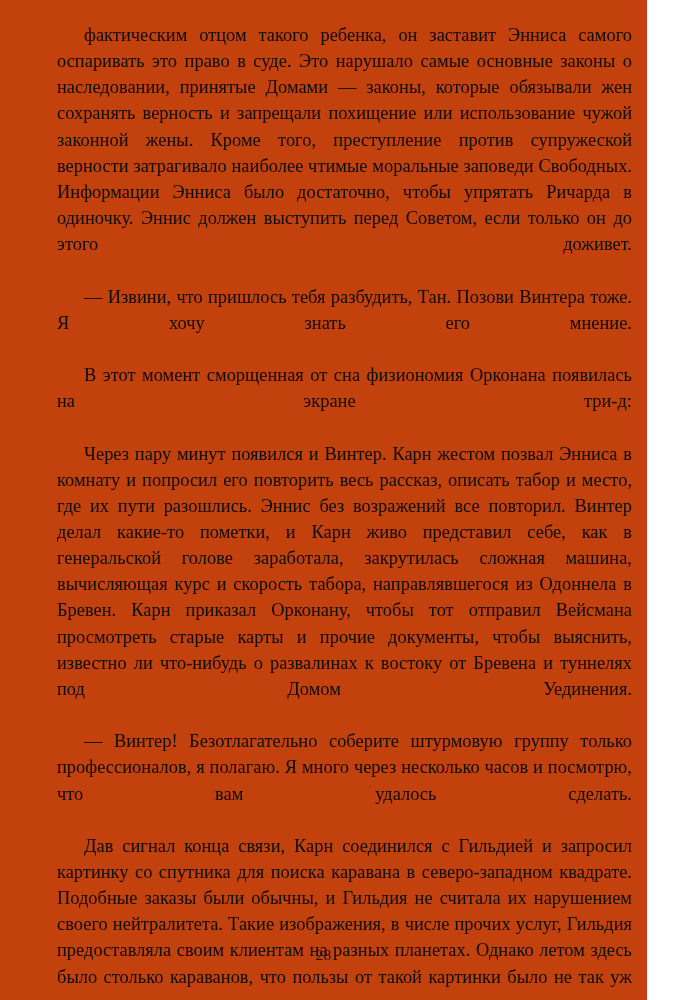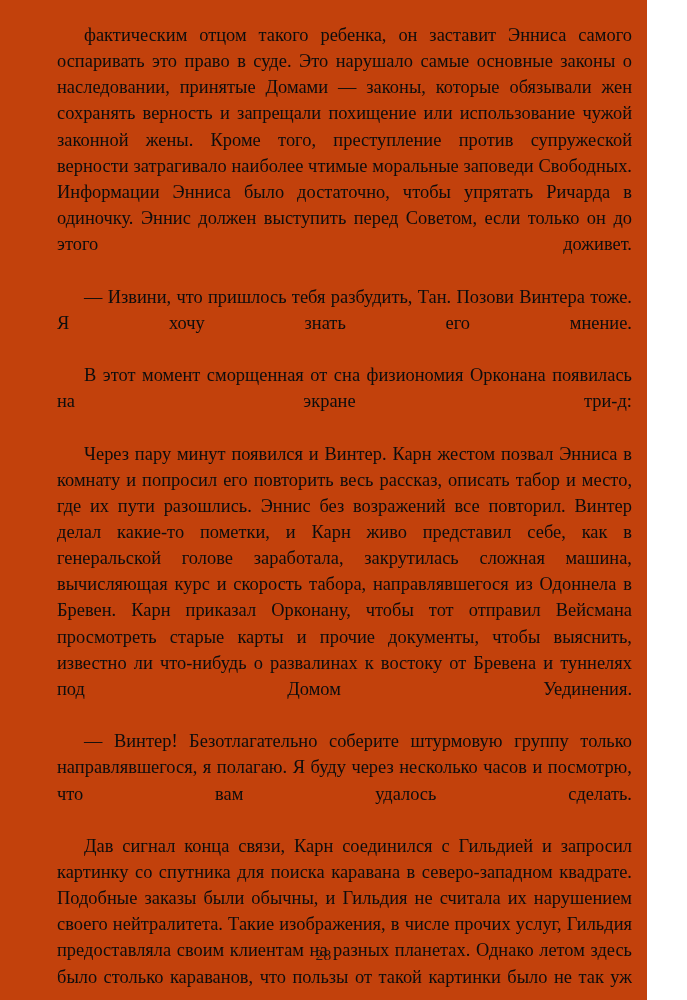--- a/index.html
+++ b/index.html
@@ -57,20 +57,20 @@
 </head>
 <body>
 
 <div class="page">
 
   <div class="text-column">
     <p class="para">фактическим отцом такого ребенка, он заставит Энниса самого оспаривать это право в суде. Это нарушало самые основные законы о наследовании, принятые Домами — законы, которые обязывали жен сохранять верность и запрещали похищение или использование чужой законной жены. Кроме того, преступление против супружеской верности затрагивало наиболее чтимые моральные заповеди Свободных. Информации Энниса было достаточно, чтобы упрятать Ричарда в одиночку. Эннис должен выступить перед Советом, если только он до этого доживет.</p>
     <p class="para">— Извини, что пришлось тебя разбудить, Тан. Позови Винтера тоже. Я хочу знать его мнение.</p>
     <p class="para">В этот момент сморщенная от сна физиономия Орконана появилась на экране три-д:</p>
     <p class="para">Через пару минут появился и Винтер. Карн жестом позвал Энниса в комнату и попросил его повторить весь рассказ, описать табор и место, где их пути разошлись. Эннис без возражений все повторил. Винтер делал какие-то пометки, и Карн живо представил себе, как в генеральской голове заработала, закрутилась сложная машина, вычисляющая курс и скорость табора, направлявшегося из Одоннела в Бревен. Карн приказал Орконану, чтобы тот отправил Вейсмана просмотреть старые карты и прочие документы, чтобы выяснить, известно ли что-нибудь о развалинах к востоку от Бревена и туннелях под Домом Уединения.</p>
-    <p class="para">— Винтер! Безотлагательно соберите штурмовую группу только направлявшегося, я полагаю. Я буду через несколько часов и посмотрю, что вам удалось сделать.</p>
+    <p class="para">— Винтер! Безотлагательно соберите штурмовую группу только профессионалов, я полагаю. Я много через несколько часов и посмотрю, что вам удалось сделать.</p>
     <p class="para">Дав сигнал конца связи, Карн соединился с Гильдией и запросил картинку со спутника для поиска каравана в северо-западном квадрате. Подобные заказы были обычны, и Гильдия не считала их нарушением своего нейтралитета. Такие изображения, в числе прочих услуг, Гильдия предоставляла своим клиентам на разных планетах. Однако летом здесь было столько караванов, что пользы от такой картинки было не так уж много.</p>
 
   </div>
 
   <div class="page-number">28</div>
 
 </div>
 
 </body></html>

